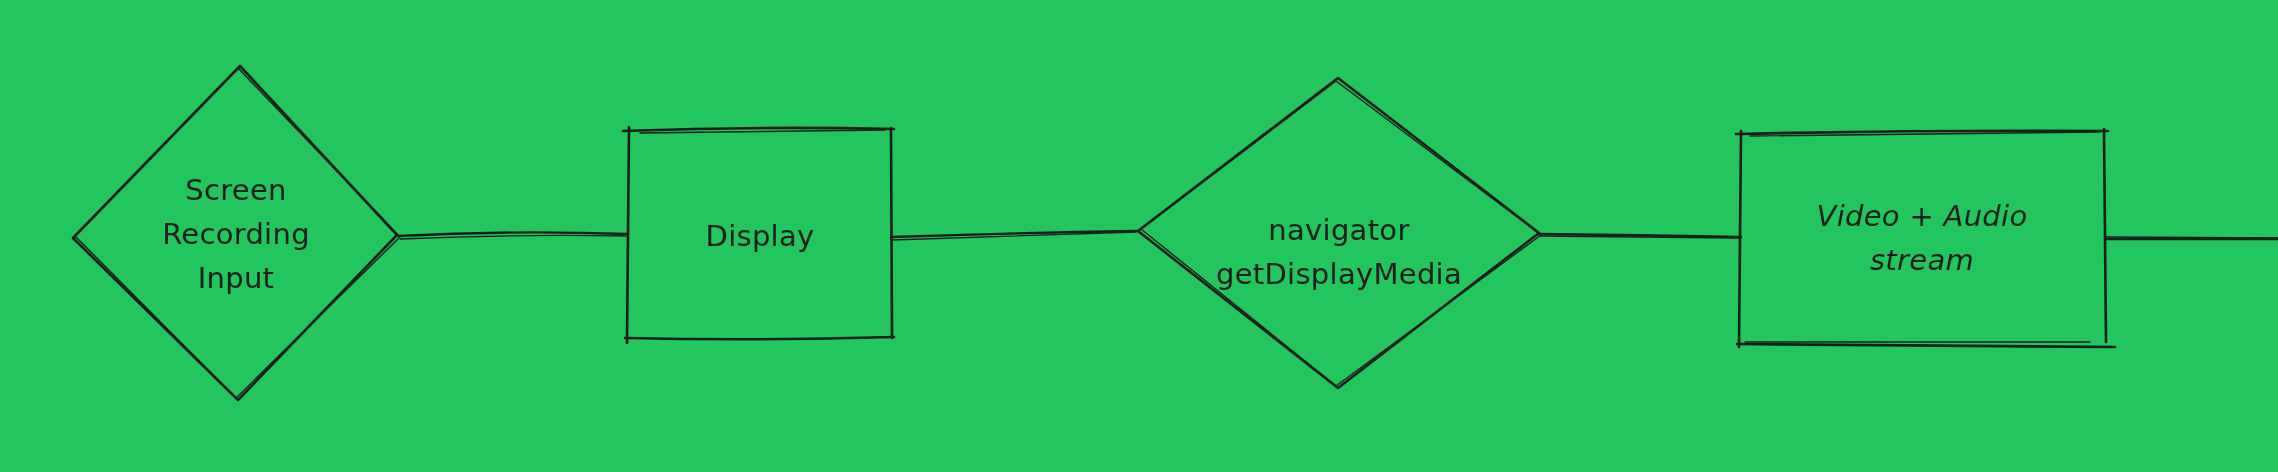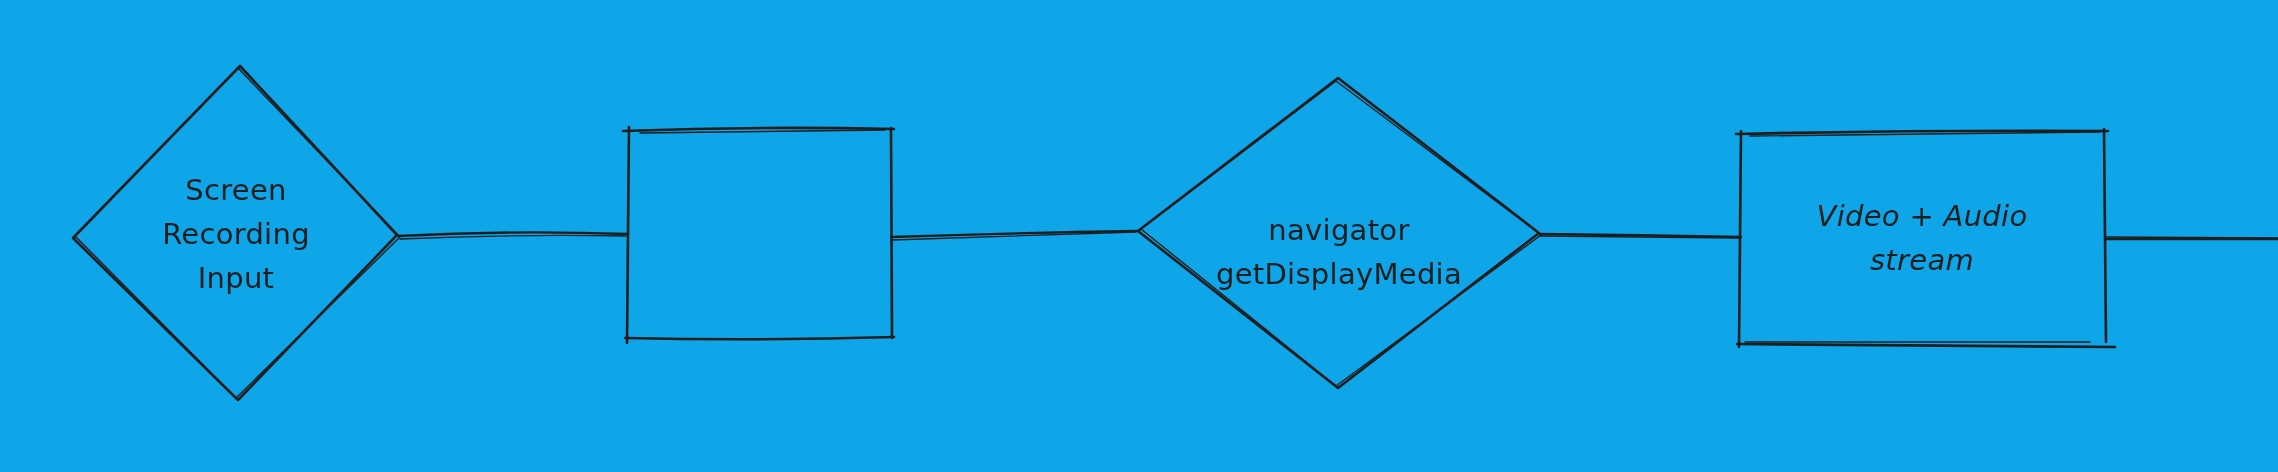--- a/index.html
+++ b/index.html
@@ -4,21 +4,21 @@
 <style>
   html, body {
     margin: 0;
     padding: 0;
     background: #ffffff;
   }
   #canvas {
     position: relative;
     width: 2278px;
     height: 472px;
-    background: #0ea5e9;
+    background: #22c55e;
     overflow: hidden;
     font-family: "DejaVu Sans", sans-serif;
   }
   #diagram-svg {
     position: absolute;
     left: 0;
     top: 0;
     display: block;
   }
   .sketch {
@@ -95,20 +95,21 @@
       <path class="sketch stroke-main" d="M 2115 347 Q 1940 346 1737 344"></path>
       <path class="sketch stroke-echo" d="M 2090 342 L 1745 342"></path>
       <path class="sketch stroke-main" d="M 1741 131 L 1739 347"></path>
     </g>
   </svg>
 
   <div class="node-label" style="left:236px; top:234px;">Screen
 Recording
 Input</div>
 
+  <div class="node-label" style="left:760px; top:236px;">Display</div>
 
   <div class="node-label" style="left:1339px; top:252px;">navigator
 getDisplayMedia</div>
 
   <div class="node-label" style="left:1922px; top:238px;font-style:italic;">Video + Audio
 stream</div>
 
 </div>
 
 </body></html>

